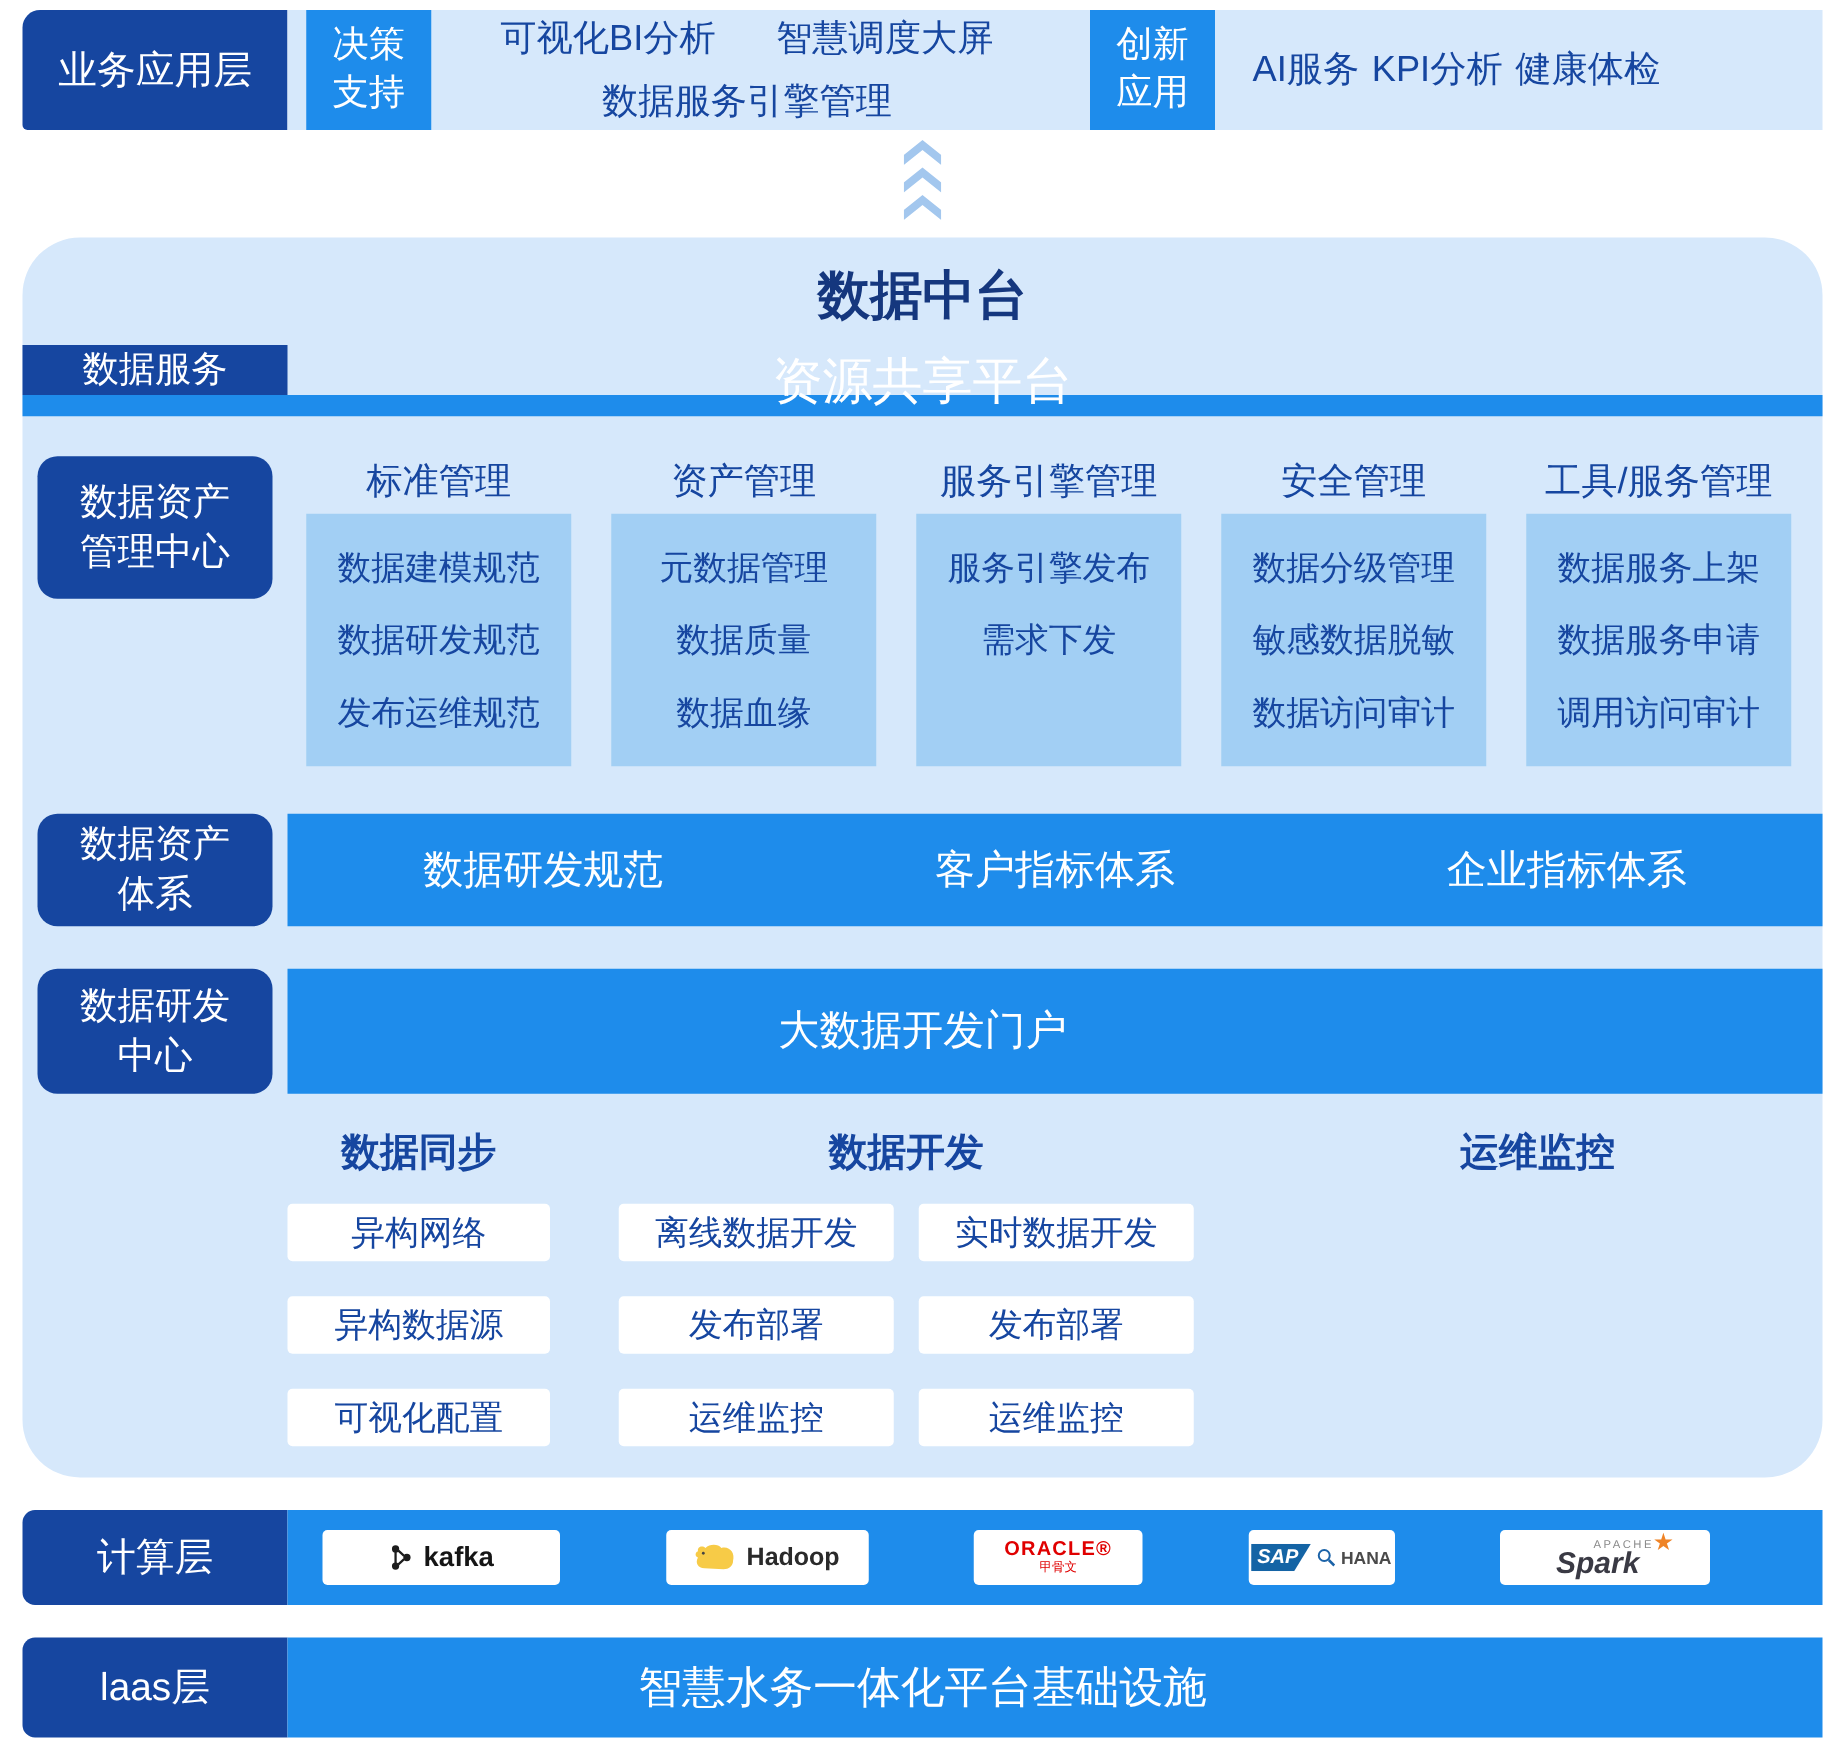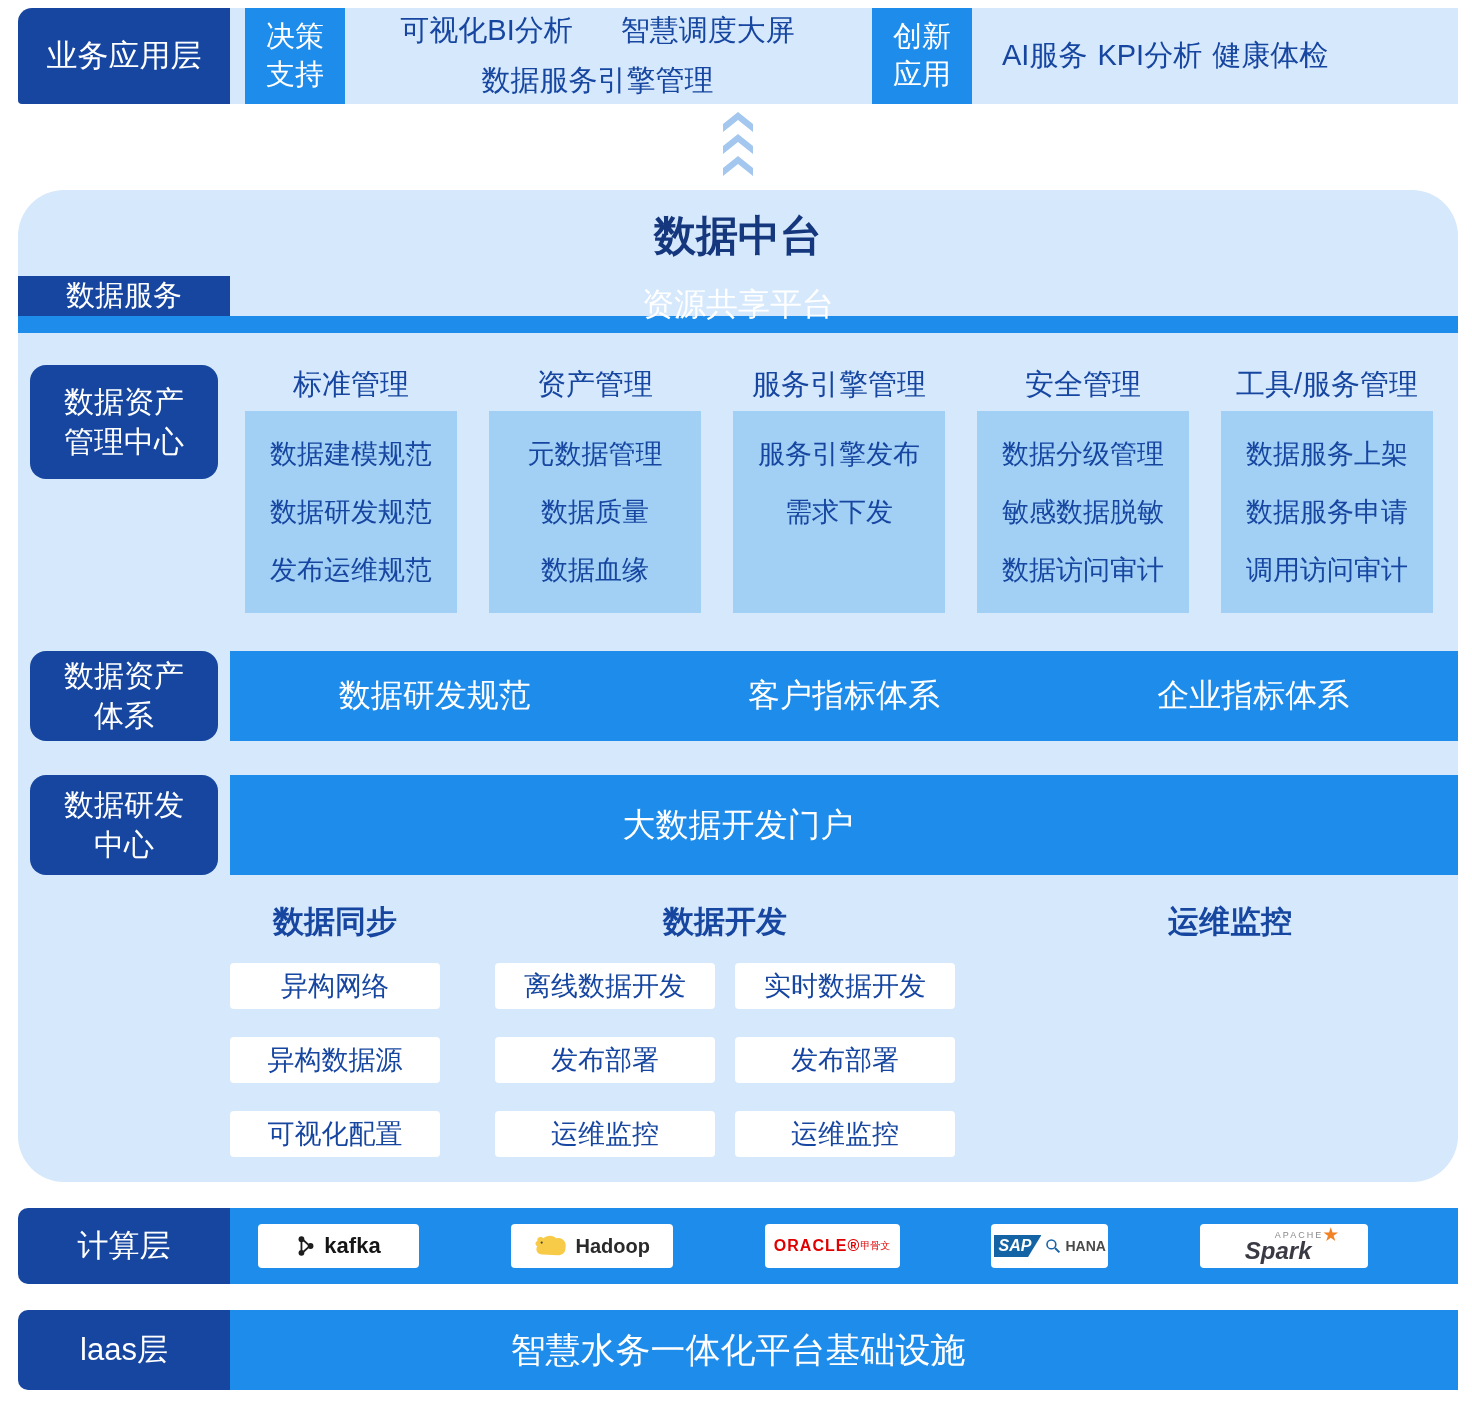--- a/index.html
+++ b/index.html
@@ -28,21 +28,21 @@
   .app-texts.innovation { flex-direction:row; align-items:center; margin-left:30px; }
   
   .arrow-wrap { height:86px; display:flex; align-items:center; justify-content:center; }
   
   .platform { width:1440px; height:992px; background:#D6E8FB; border-radius:46px; padding-top:20px; }
   .platform-title { text-align:center; font-size:42px; font-weight:bold; color:#15377E;
     height:56px; line-height:52px; }
   .bar-row { display:flex; position:relative; }
   .blue-bar { flex:1; background:#1E8CEB; position:relative; }
   .bar-center { position:absolute; left:0; right:0; top:50%; transform:translateY(-50%);
-    text-align:center; color:#fff; font-size:32px; }
+    text-align:center; color:#fff; font-size:40px; }
   .svc-row { height:57px; margin-top:10px;flex-direction:column; }
   .svc-row .lbl { width:212px; font-size:29px; }
   .round-lbl { background:#1646A0; color:#fff; border-radius:16px; width:188px; margin-left:12px;
     display:flex; flex-direction:column; align-items:center; justify-content:center;
     font-size:30px; line-height:1.32; flex:none; }
   .asset-center { display:flex; margin-top:32px; height:250px; }
   .asset-center .round-lbl { height:114px; }
   .columns { display:flex; gap:32px; margin-left:27px; }
   .col { width:212px; }
   .col-header { height:46px; text-align:center; font-size:29px; color:#1646A0; }
@@ -65,23 +65,23 @@
     display:flex; align-items:center; justify-content:center; font-size:27px; color:#1646A0; }
   
   .band-row { display:flex; position:relative; }
   .compute-row { height:76px; margin-top:26px; }
   .iaas-row { height:80px; margin-top:26px; }
   .band-row .lbl { width:212px; font-size:31px; border-radius:10px 0 0 10px; }
   .iaas-row .bar-center { font-size:35px; }
   .logos { display:flex; align-items:center; justify-content:space-between; padding:0 90px 0 28px; }
   .logo-box { background:#fff; height:44px; border-radius:4px; display:flex; align-items:center;
     justify-content:center; gap:8px; flex:none; }
-  .logo-kafka { width:161px; font-size:22px; font-weight:600; color:#151515;align-items:center; }
+  .logo-kafka { width:190px; font-size:22px; font-weight:600; color:#151515;align-items:center; }
   .logo-hadoop { width:162px; font-size:20px; color:#2a2a2a; font-weight:600; }
-  .logo-oracle { width:135px; flex-direction:row; gap:0; line-height:1.15; }
+  .logo-oracle { width:135px; flex-direction:column; gap:0; line-height:1.15; }
   .oracle-name { color:#E00000; font-weight:bold; font-size:16px; letter-spacing:1px; }
   .oracle-cn { color:#E00000; font-weight:normal; font-size:10px; }
   .logo-sap { width:117px; gap:4px; }
   .sap-badge { background:#1464A5; color:#fff; font-style:italic; font-weight:bold; font-size:16px;
     padding:2px 10px 2px 5px; clip-path:polygon(0 0,100% 0,72% 100%,0 100%); }
   .hana-text { font-size:14px; font-weight:bold; color:#4a4a4a; }
   .logo-spark { width:168px; }
   .spark-wrap { position:relative; display:flex; flex-direction:column; align-items:flex-start; }
   .apache-text { font-size:9px; letter-spacing:2px; color:#8a8a8a; margin-left:30px; }
   .spark-text { font-size:24px; font-weight:bold; font-style:italic; color:#3a3a44; line-height:0.95; }

